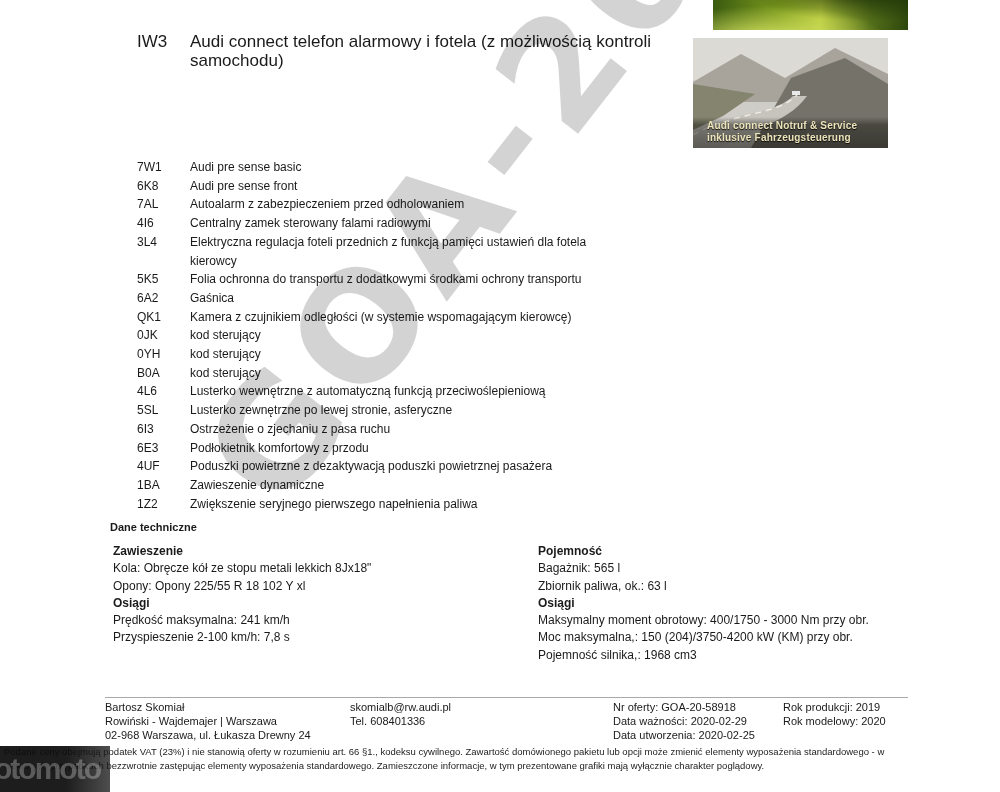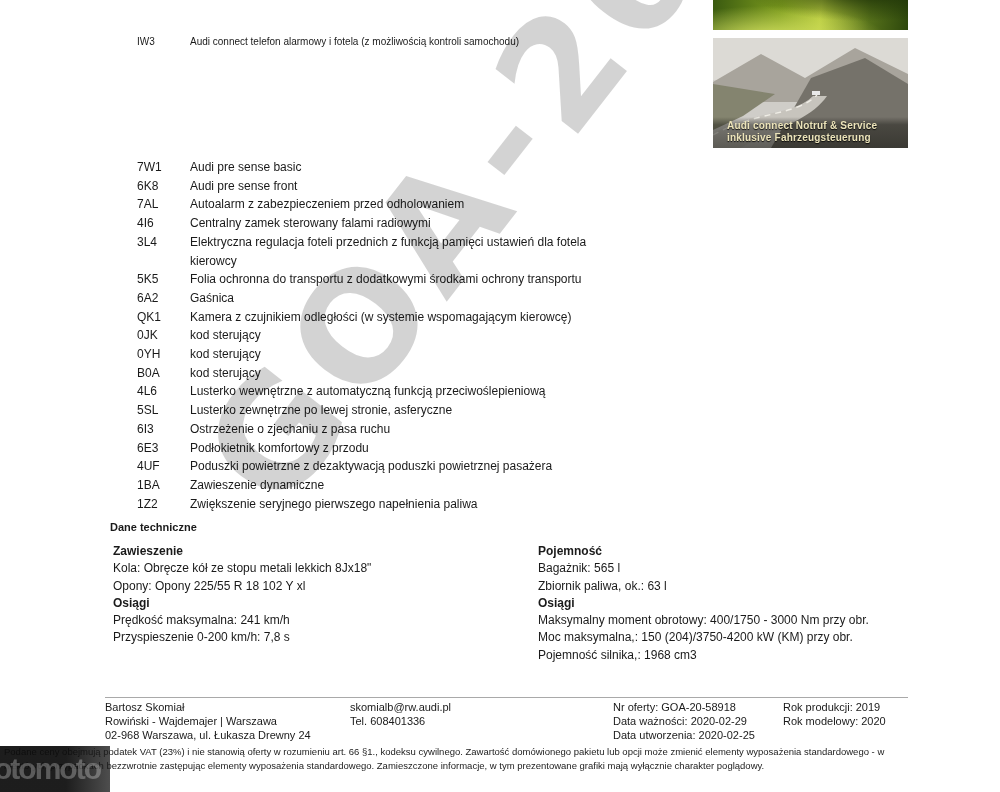--- a/index.html
+++ b/index.html
@@ -3,21 +3,21 @@
 <meta charset="utf-8">
 <style>
   * { margin:0; padding:0; box-sizing:border-box; }
   html,body { background:#ffffff; }
   .page {
     position:relative; width:1000px; height:792px; background:#fff;
     font-family:"Liberation Sans", sans-serif; color:#1a1a1a; overflow:hidden;
   }
 
   
-  .eq-top { position:absolute; left:137px; top:33px; display:flex; font-size:10px; line-height:18.7px; }
+  .eq-top { position:absolute; left:137px; top:33px; display:flex; font-size:17px; line-height:18.7px; }
   .eq-list { position:absolute; left:137px; top:158px; }
   .eq-row { display:flex; font-size:12px; line-height:18.7px; }
   .eq-code { flex:0 0 53px; }
   .eq-label { width:460px; }
   .eq-top .eq-label { width:520px; }
   .eq-line { display:block; }
 
   
   .tech-title { position:absolute; left:110px; top:521px; font-size:11px; font-weight:bold; }
   .tech-col { position:absolute; top:543px; width:370px; font-size:12px; line-height:17.3px; }
@@ -40,21 +40,21 @@
   
   .img-green {
     position:absolute; left:713px; top:0; width:195px; height:30px; overflow:hidden;
     background:
       radial-gradient(ellipse at 28% 130%, rgba(215,228,100,0.95), transparent 60%),
       radial-gradient(ellipse at 78% -30%, rgba(25,45,6,0.95), transparent 55%),
       linear-gradient(96deg,#3a5a10,#7d9c1e 35%,#b9cc3f 55%,#55701a 80%,#2d470c);
     z-index:1;
   }
   .img-road {
-    position:absolute; left:713px; top:38px; width:195px; height:110px; overflow:hidden;
+    position:absolute; left:693px; top:38px; width:195px; height:110px; overflow:hidden;
     background:#3b82f6; z-index:1;padding-left:14px;
   }
   .img-road svg { position:absolute; left:0; top:0; width:100%; height:100%; }
   .img-caption {
     position:absolute; left:0; right:0; bottom:0; padding:3px 6px 4px 14px;
     background:linear-gradient(rgba(20,20,15,0), rgba(20,20,15,0.45) 25%, rgba(20,20,15,0.6));
     font-size:10px; font-weight:bold; color:#ece4ba; line-height:12px;
     text-shadow:0 1px 1px rgba(0,0,0,0.85); letter-spacing:0.2px;
   }
 
@@ -184,21 +184,21 @@
   </div>
 
   <div class="tech-title">Dane techniczne</div>
 
   <div class="tech-col left">
     <div class="t-line bold">Zawieszenie</div>
     <div class="t-line">Kola: Obręcze kół ze stopu metali lekkich 8Jx18"</div>
     <div class="t-line">Opony: Opony 225/55 R 18 102 Y xl</div>
     <div class="t-line bold">Osiągi</div>
     <div class="t-line">Prędkość maksymalna: 241 km/h</div>
-    <div class="t-line">Przyspieszenie 0-200 km/h: 7,8 s</div>
+    <div class="t-line">Przyspieszenie 2-100 km/h: 7,8 s</div>
   </div>
 
   <div class="tech-col right">
     <div class="t-line bold">Pojemność</div>
     <div class="t-line">Bagażnik: 565 l</div>
     <div class="t-line">Zbiornik paliwa, ok.: 63 l</div>
     <div class="t-line bold">Osiągi</div>
     <div class="t-line">Maksymalny moment obrotowy: 400/1750 - 3000 Nm przy obr.</div>
     <div class="t-line">Moc maksymalna,: 150 (204)/3750-4200 kW (KM) przy obr.</div>
     <div class="t-line">Pojemność silnika,: 1968 cm3</div>

